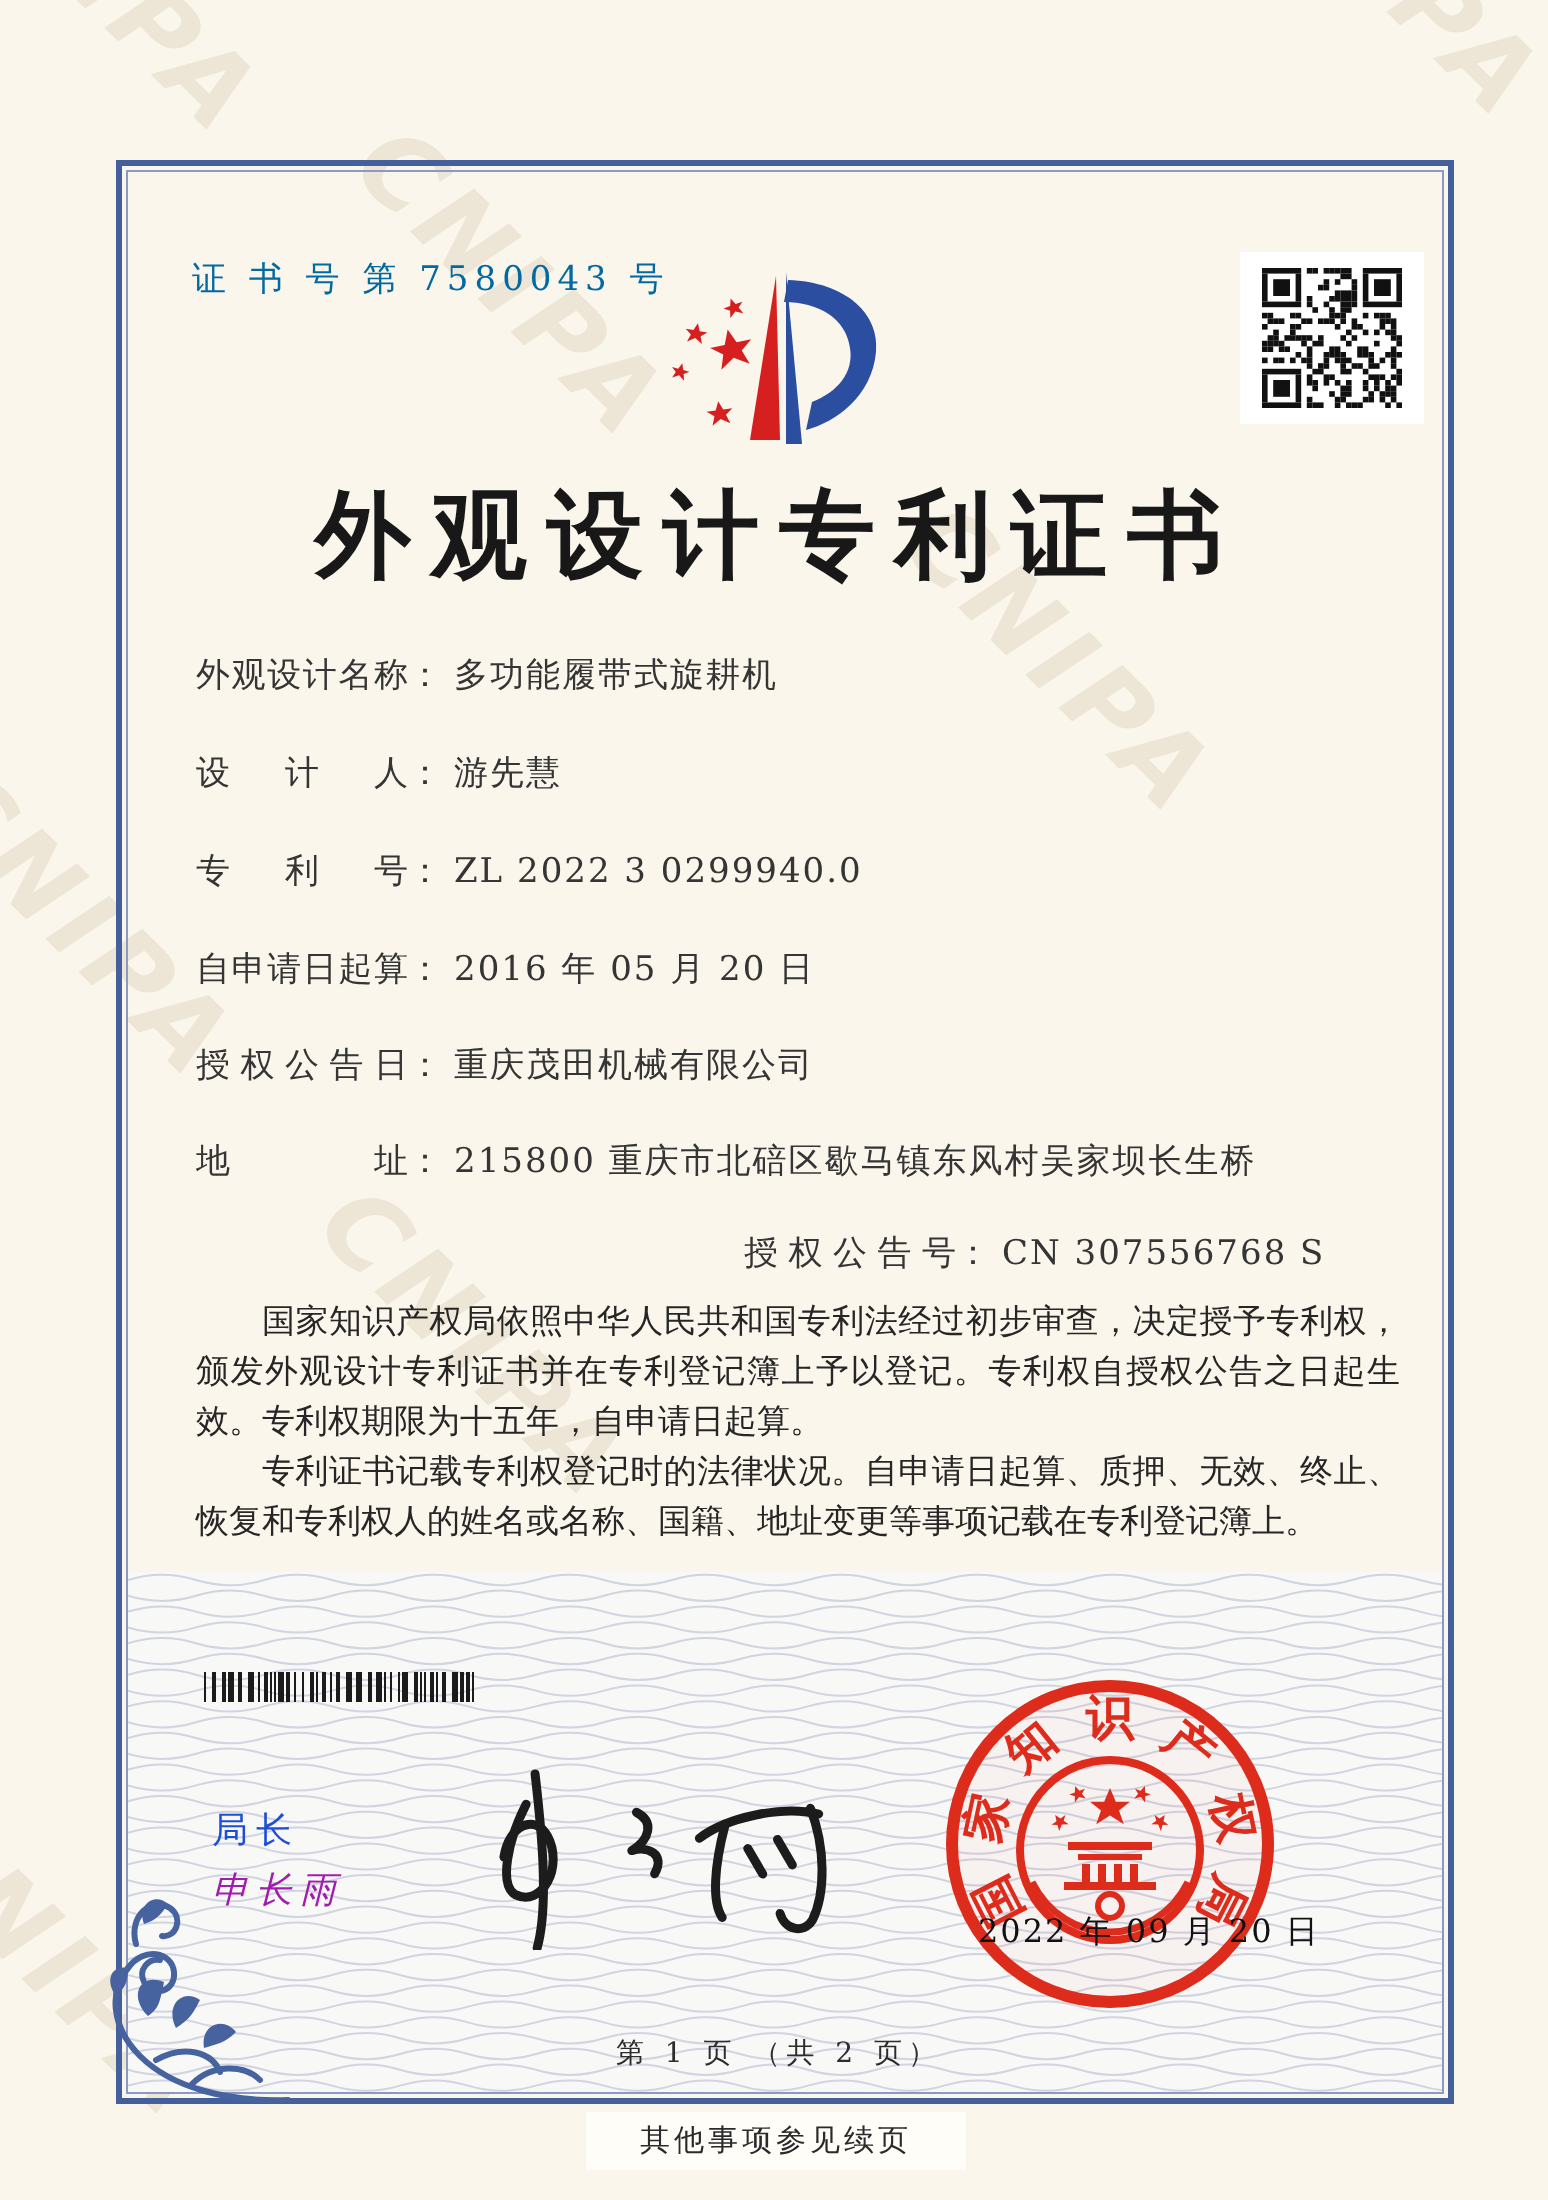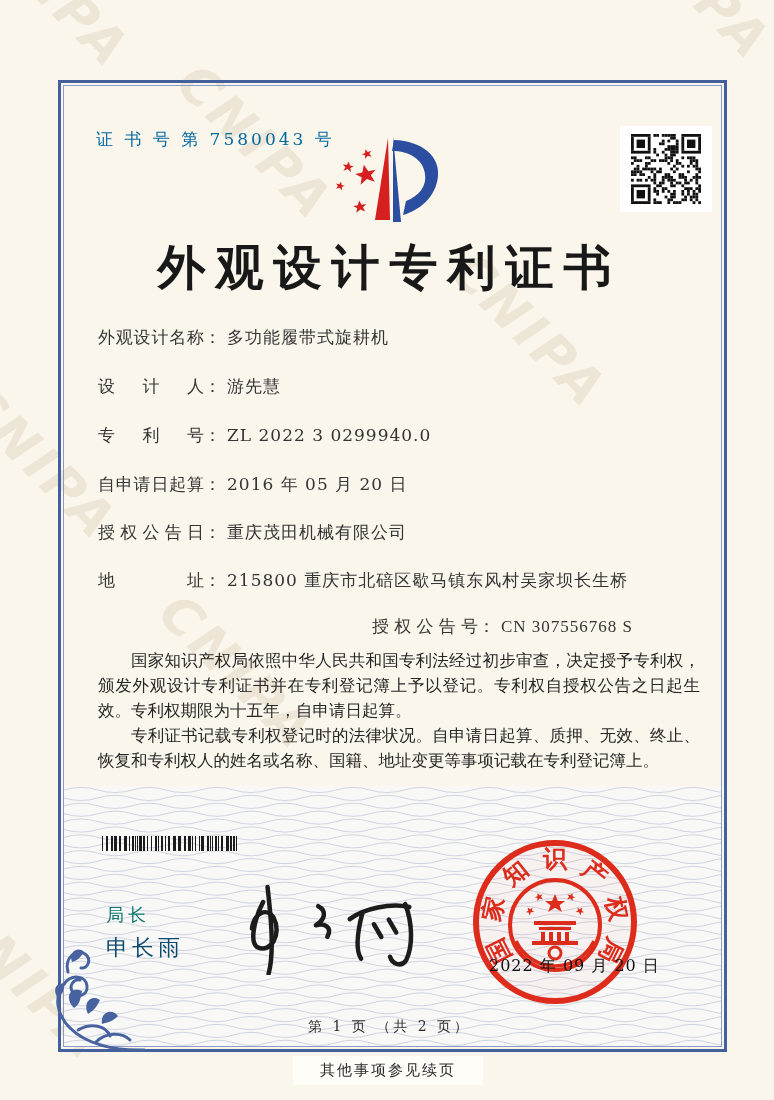--- a/index.html
+++ b/index.html
@@ -34,36 +34,36 @@
   .qr{position:absolute;left:11px;top:8px;}
   .title{
     left:58px;top:236px;width:663px;text-align:center;
     font-size:48px;font-weight:700;letter-spacing:10px;color:#181818;z-index:3;
   }
   
   .frow{left:98px;font-size:17px;color:#353535;z-index:3;white-space:nowrap;}
   .flabel{display:inline-block;width:106px;text-align:justify;text-align-last:justify;vertical-align:bottom;}
   .fcolon{display:inline-block;margin-right:6px;}
   .fvalue{letter-spacing:1px;}
-  .grant2{position:absolute;left:274px;top:0;font-family:Liberation Serif, serif;}
+  .grant2{position:absolute;left:274px;top:0;}
   
   .paras{
     left:98px;top:648px;width:602px;font-size:16.5px;line-height:25px;
     color:#262626;text-align:justify;z-index:3;
   }
   .paras p{margin:0;text-indent:2em;}
   
   .band{left:64px;top:786px;width:657px;height:260px;z-index:1;background:#f8f8f7;}
   
   .barcode{left:102px;top:836px;height:15px;z-index:3;font-size:0;}
   .barcode i{display:inline-block;height:15px;background:#1b1b1b;}
   .barcode b{display:inline-block;height:15px;}
   
-  .sig-title{left:106px;top:903px;font-size:18px;letter-spacing:4px;color:#0f766e;z-index:3;}
-  .sig-name{left:106px;top:933px;font-size:22px;letter-spacing:4px;color:#0c4a6e;z-index:3;}
+  .sig-title{left:106px;top:903px;font-size:18px;letter-spacing:4px;color:#1d4ed8;z-index:3;}
+  .sig-name{left:106px;top:933px;font-size:18px;letter-spacing:4px;color:#a21caf;z-index:3;font-style:italic;}
   .sig-script{left:224px;top:880px;z-index:3;}
   
   .seal{left:468px;top:835px;z-index:3;}
   .seal-date{
     left:489px;top:956px;font-size:16px;letter-spacing:1px;color:#111;z-index:4;white-space:nowrap;
   }
   .pageno{
     left:58px;top:1018px;width:663px;text-align:center;font-size:14px;
     letter-spacing:3px;color:#2c2c2c;z-index:3;
   }

